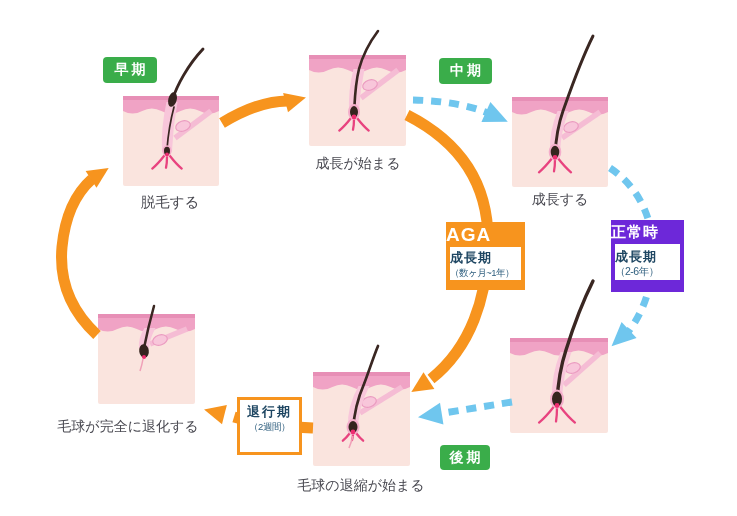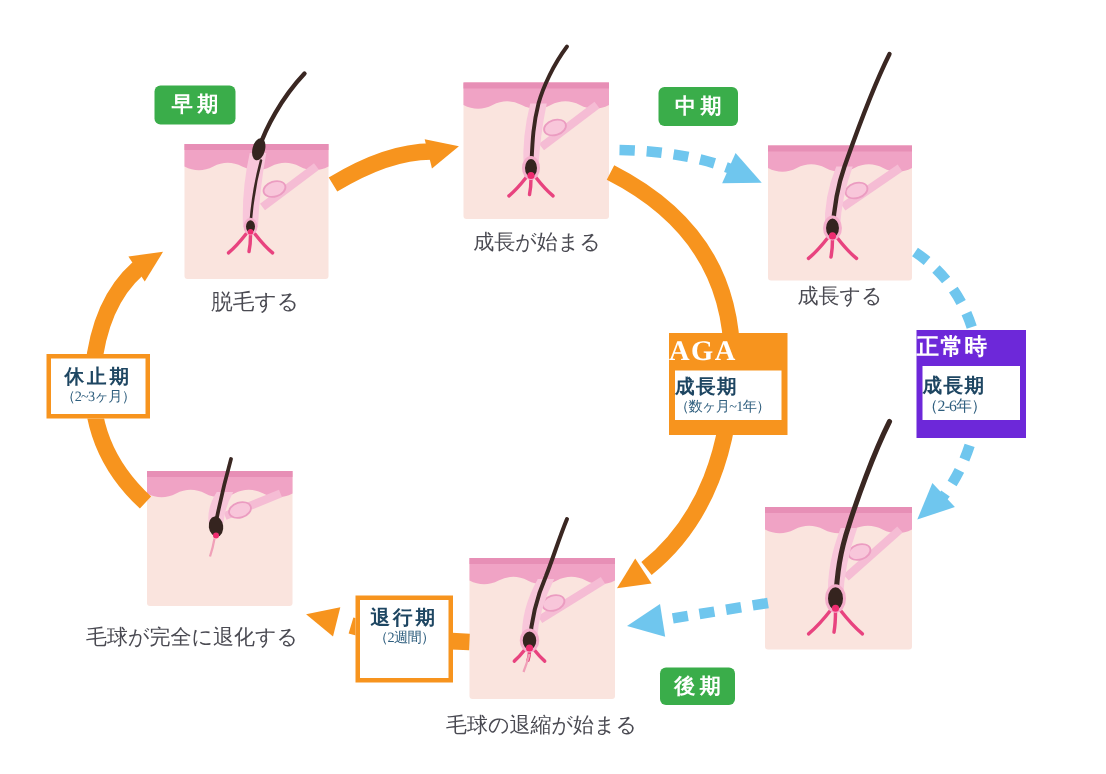--- a/index.html
+++ b/index.html
@@ -1,18 +1,18 @@
 <!DOCTYPE html>
 <html><head>
 <meta charset="utf-8">
 <style>
   html,body{margin:0;padding:0;background:#ffffff;}
   .canvas{
     position:relative;width:737px;height:516px;background:#ffffff;overflow:hidden;
-    font-family:Liberation Serif, serif;
+    font-family:Liberation Sans, sans-serif;
   }
   .art{position:absolute;left:0;top:0;z-index:1;}
   .stage-label{
     position:absolute;z-index:3;color:#4A4A52;font-size:14px;line-height:16px;
     text-align:center;white-space:nowrap;
   }
   .badge-green{
     position:absolute;z-index:3;background:#3AAD4A;color:#ffffff;font-weight:bold;
     font-size:14px;letter-spacing:3px;border-radius:4px;display:flex;align-items:center;
     justify-content:center;padding-left:3px;box-sizing:border-box;
@@ -181,24 +181,20 @@
   </div>
 
   <div class="box-badge normal" style="left:611px;top:220px;width:73px;height:72px;">
     <div class="hdr">正常時</div>
     <div class="inner" style="padding:4px 0 2px 0;">
       <div class="phase">成長期</div>
       <div class="dur" style="font-size:10.5px;">（2-6年）</div>
     </div>
   </div>
 
-  <div class="side-badge" style="left:31px;top:236px;width:69px;height:43px;">
-    <div class="phase">休止期</div>
-    <div class="dur">（2~3ヶ月）</div>
-  </div>
 
   <div class="side-badge" style="left:237px;top:397px;width:65px;height:58px;">
     <div class="phase">退行期</div>
     <div class="dur">（2週間）</div>
   </div>
 
   <div class="stage-label" style="left:115px;top:194px;width:110px;font-size:14.5px;">脱毛する</div>
   <div class="stage-label" style="left:303px;top:155px;width:110px;">成長が始まる</div>
   <div class="stage-label" style="left:505px;top:191px;width:110px;">成長する</div>
   <div class="stage-label" style="left:291px;top:477px;width:140px;">毛球の退縮が始まる</div>

